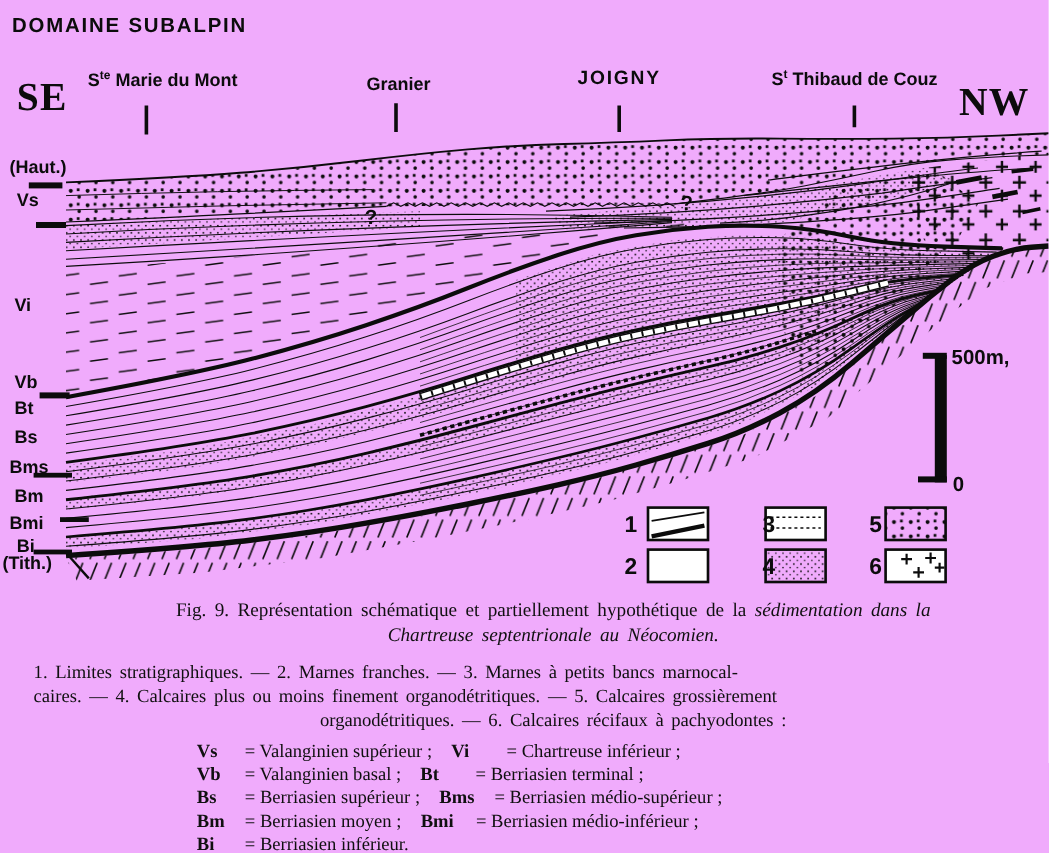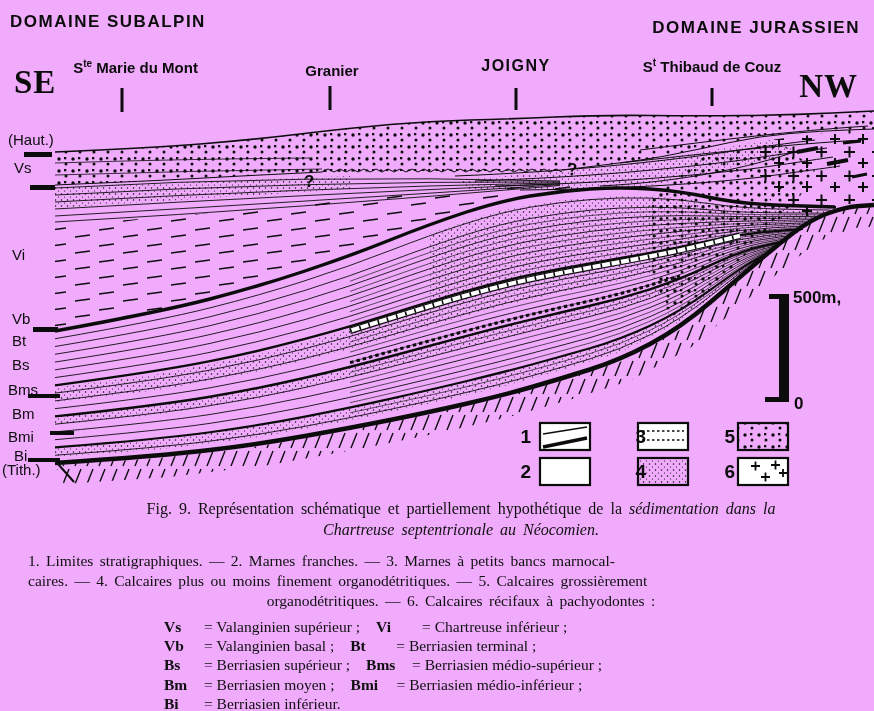--- a/index.html
+++ b/index.html
@@ -2,39 +2,38 @@
 <html><head>
 <meta charset="utf-8">
 <style>
   html,body{margin:0;padding:0;background:#ffffff;}
   .page{position:relative;width:874px;height:711px;background:#f0abfc;color:#0c0c0c;overflow:hidden;}
   .hdr{position:absolute;font-family:"Liberation Sans",sans-serif;font-weight:bold;font-size:17px;letter-spacing:1.5px;white-space:nowrap;}
   .dir{position:absolute;font-family:Liberation Serif, serif;font-weight:bold;font-size:33px;letter-spacing:1px;white-space:nowrap;}
   .loc{position:absolute;font-family:"Liberation Sans",sans-serif;font-weight:bold;font-size:15px;text-align:center;white-space:nowrap;}
   .loc sup{font-size:10px;}
   .loc.caps{font-size:16px;letter-spacing:1.5px;}
-  .strat{position:absolute;font-family:"Liberation Sans",sans-serif;font-weight:normal;font-size:15px;white-space:nowrap;}
+  .strat{position:absolute;font-family:"Liberation Sans",sans-serif;font-weight:bold;font-size:15px;white-space:nowrap;}
   svg{position:absolute;left:0;top:0;}
   svg text{font-family:"Liberation Sans",sans-serif;fill:#0c0c0c;}
   .serifblock{position:absolute;font-family:"Liberation Serif",serif;color:#101010;padding-left:24px;}
   .capline{text-align:center;font-size:16px;line-height:21px;word-spacing:3px;}
   .legline{font-size:15.5px;line-height:20px;word-spacing:2.5px;}
   .centered{text-align:center;}
   .abbr-row{font-size:15.5px;line-height:19.2px;white-space:nowrap;}
   .ab{font-weight:bold;display:inline-block;min-width:40px;}
   .ab2{margin-left:16px;min-width:46px;}
   .it{font-style:italic;}
 </style>
 </head>
 <body>
 
 <div class="page">
 
   <div class="hdr" style="left:10px;top:12px;">DOMAINE SUBALPIN</div>
-  <div class="hdr" style="right:14px;top:18px;">DOMAINE JURASSIEN</div>
   <div class="dir" style="left:14px;top:64px;">SE</div>
   <div class="dir" style="right:16px;top:68px;">NW</div>
 
   <div class="loc" style="left:58px;top:58px;width:155px;"><span>S</span><sup>te</sup><span> Marie du Mont</span></div>
   <div class="loc" style="left:292px;top:61px;width:80px;"><span></span><sup></sup><span>Granier</span></div>
   <div class="loc caps" style="left:468px;top:56px;width:96px;"><span></span><sup></sup><span>JOIGNY</span></div>
   <div class="loc" style="left:622px;top:57px;width:180px;"><span>S</span><sup>t</sup><span> Thibaud de Couz</span></div>
 
   <div class="strat" style="left:8px;top:131px;">(Haut.)</div>
   <div class="strat" style="left:14px;top:159px;">Vs</div>

